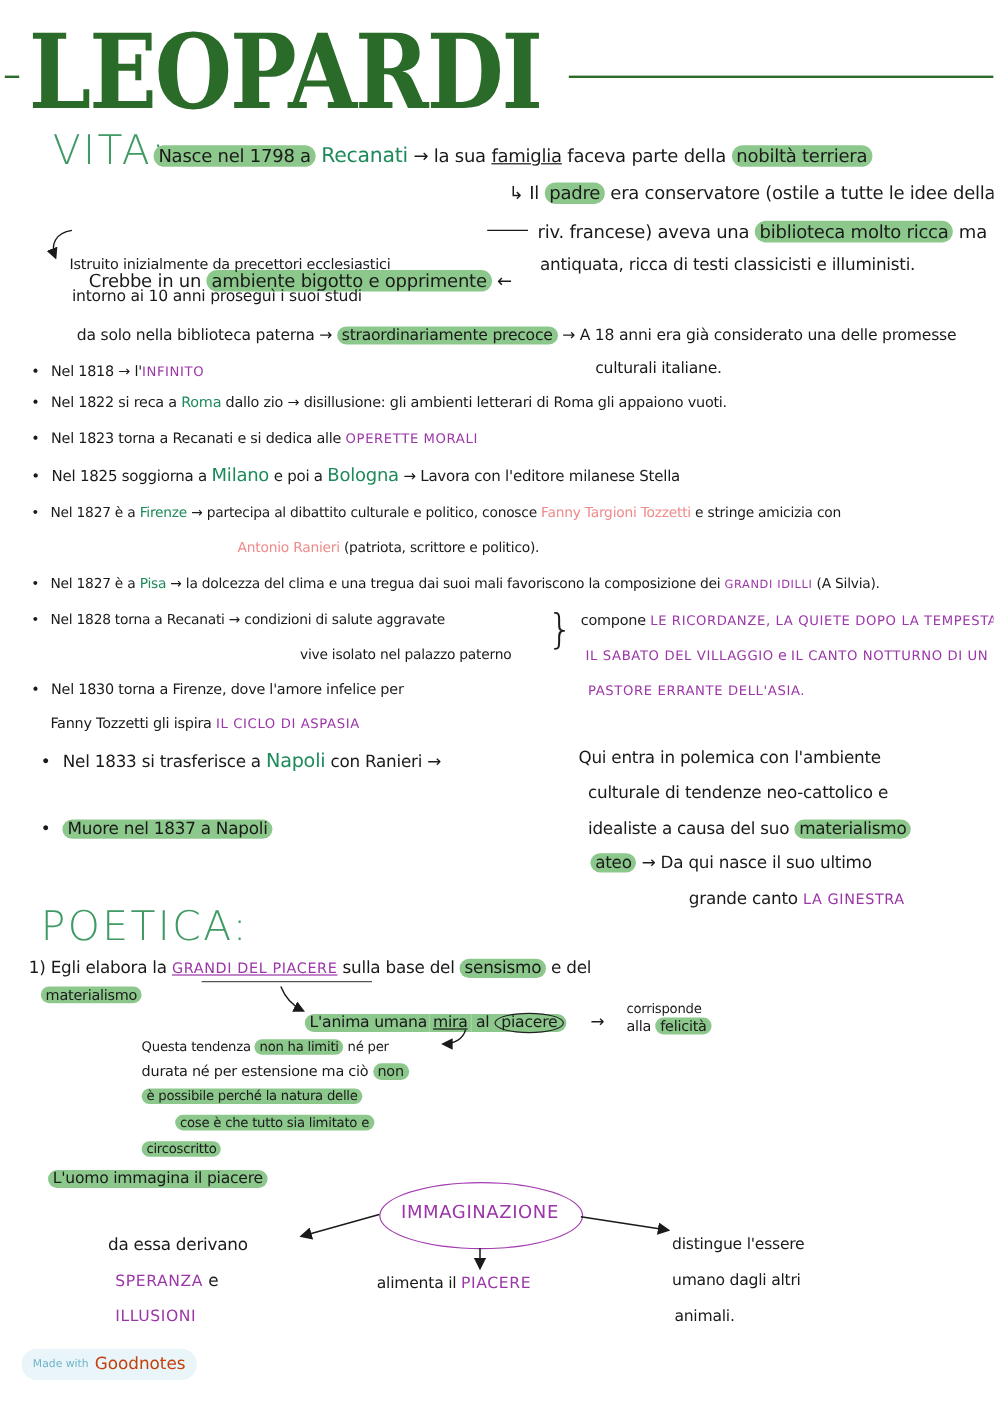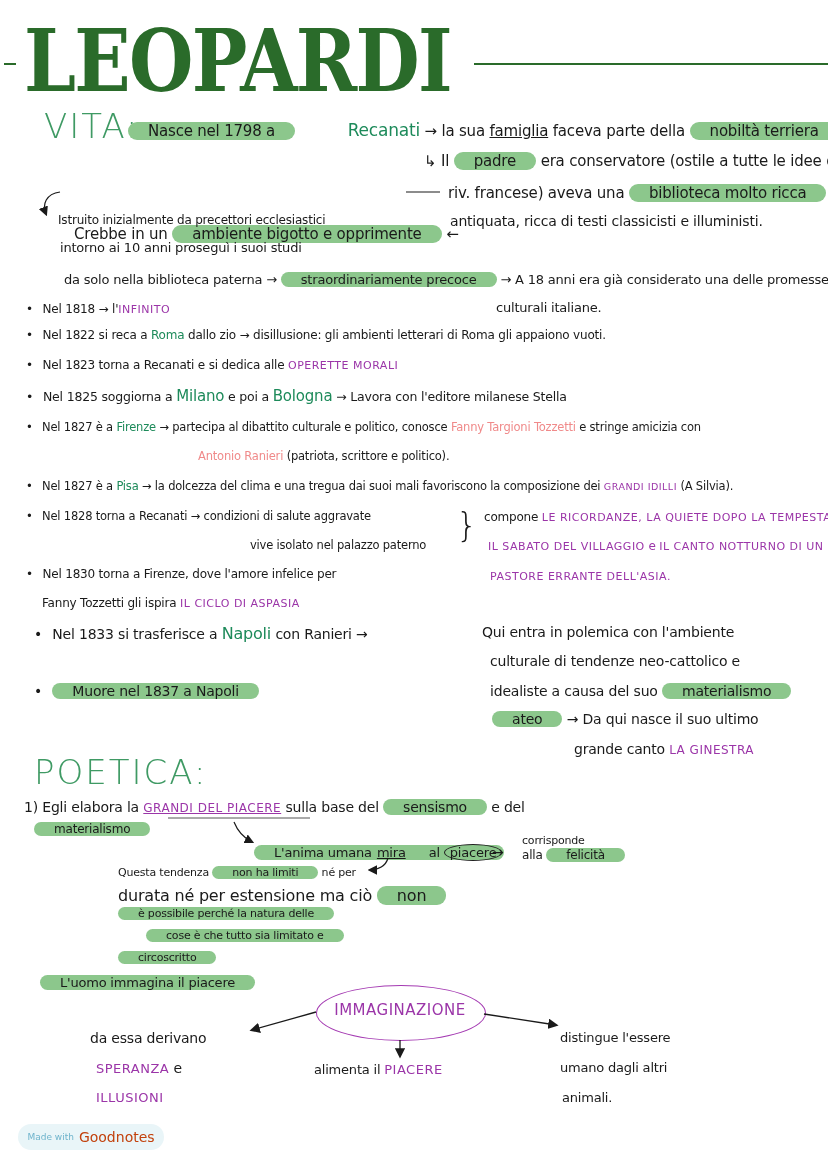--- a/index.html
+++ b/index.html
@@ -5,21 +5,21 @@
   html, body { margin:0; padding:0; background:#ffffff; }
   body { width:828px; height:1168px; position:relative; overflow:hidden;
          font-family:"DejaVu Sans", sans-serif; color:#1a1a1a; }
   .abs { position:absolute; white-space:nowrap; }
   .hw { font-family:"DejaVu Sans", sans-serif; font-size:13px; color:#1a1a1a; letter-spacing:-0.2px; }
   .hw-lg { font-size:15px; }
   .title { font-family:"DejaVu Serif", serif; font-weight:bold; color:#2a6b2a; font-size:86px;
            letter-spacing:-2px; transform:scaleX(0.86); transform-origin:left top; line-height:1; }
   .rule { position:absolute; height:2px; background:#2a6b2a; }
   .section { font-family:"DejaVu Sans", sans-serif; font-weight:200; color:#3f9a64; font-size:34px; letter-spacing:2px; }
-  .hl { background:#8cc78c; border-radius:9px; padding:0 20px; }
+  .hl { background:#8cc78c; border-radius:9px; padding:0 4px; }
   .place { color:#1d8a5a; }
   .purple { color:#9b35a8; font-size:11px; letter-spacing:0.5px;text-align:center; }
   .pink { color:#f08a8a; }
   .u { text-decoration:underline; }
   .bullet::before { content:"•"; margin-right:6px; }
   .oval { position:absolute; border:1.5px solid #a43ab2; border-radius:50%; }
   .circle-word { border:1.3px solid #222; border-radius:50%; padding:0 5px; }
   .badge { position:absolute; left:18px; top:1124px; width:146px; height:26px; border-radius:13px;
            background:#e9f5f8; display:flex; align-items:center; justify-content:center; gap:5px; }
   .badge .s { font-size:9px; color:#6fb4cc; }
@@ -30,21 +30,21 @@
 <body>
 
 <div class="rule" style="left:4px;top:63px;width:12px;height:2px;"></div>
 <div class="abs title" style="left:24px;top:18px;">LEOPARDI</div>
 <div class="rule" style="left:474px;top:63px;width:354px;"></div>
 
 <div class="abs section" style="left:44px;top:106px;text-align:right;">VITA:</div>
 
 <div class="abs hw hw-lg" style="left:128px;top:120px;">
   <span class="hl">Nasce nel 1798 a</span>
-  <span class="place" style="font-size:17px;margin-left:48px;">Recanati</span>
+  <span class="place" style="font-size:17px;">Recanati</span>
   <span>→</span>
   <span>la sua</span>
   <span class="u">famiglia</span>
   <span>faceva parte della</span>
   <span class="hl">nobiltà terriera</span>
 </div>
 
 <div class="abs hw hw-lg" style="left:424px;top:152px;">
   <span>↳</span>
   <span>Il</span>
@@ -183,21 +183,21 @@
 <div class="abs hw" style="left:522px;top:848px;font-size:12px;">
   <span>alla</span>
   <span class="hl">felicità</span>
 </div>
 
 <div class="abs hw" style="left:118px;top:866px;font-size:11px;">
   <span>Questa tendenza</span>
   <span class="hl">non ha limiti</span>
   <span>né per</span>
 </div>
-<div class="abs hw" style="left:118px;top:886px;font-size:16px;">
+<div class="abs hw" style="left:118px;top:886px;font-size:12px;">
   <span>durata né per estensione ma ciò</span>
   <span class="hl">non</span>
 </div>
 <div class="abs hw" style="left:118px;top:907px;font-size:11px;">
   <span class="hl">è possibile perché la natura delle</span>
 </div>
 <div class="abs hw" style="left:118px;top:929px;font-size:11px;margin-left:28px;">
   <span class="hl">cose è che tutto sia limitato e</span>
 </div>
 <div class="abs hw" style="left:118px;top:951px;font-size:11px;">

